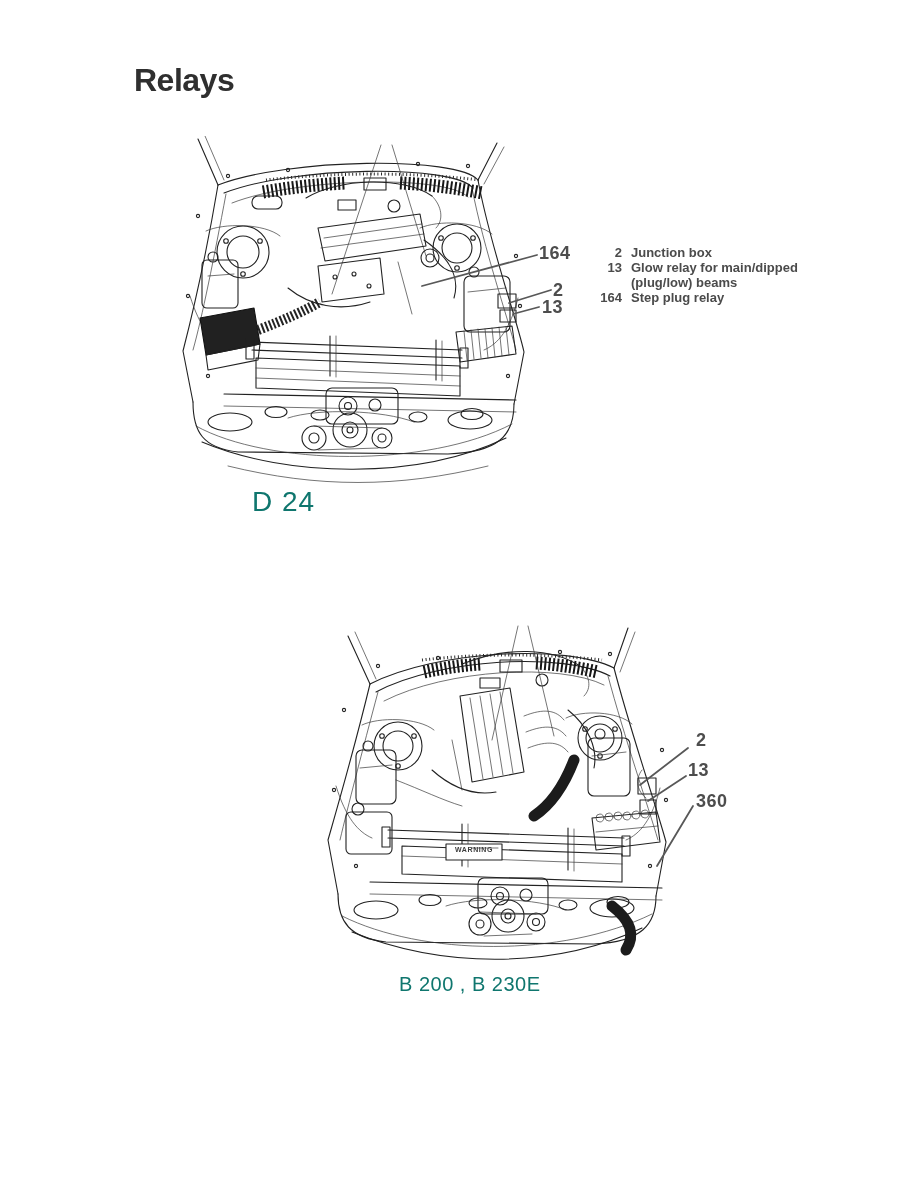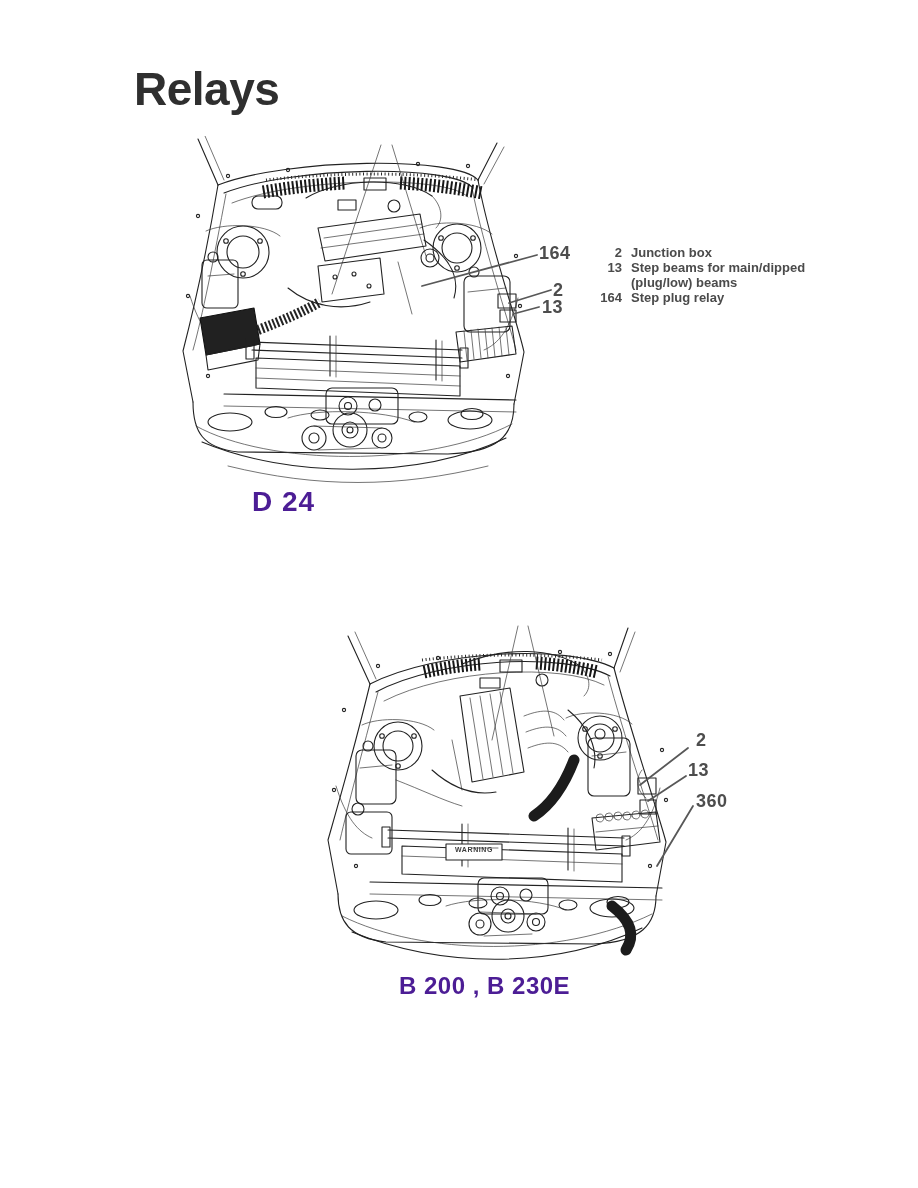--- a/index.html
+++ b/index.html
@@ -6,21 +6,21 @@
   .page{
     position:relative;
     width:918px;height:1188px;
     background:#ffffff;
     font-family:"Liberation Sans", sans-serif;
     overflow:hidden;
     margin:0 auto;
   }
   .title{
     position:absolute;left:134px;top:62px;margin:0;
-    font-size:46px;font-weight:700;color:#2f2f2f;letter-spacing:-0.5px;
+    font-size:32px;font-weight:700;color:#2f2f2f;letter-spacing:-0.5px;
   }
   .fig{position:absolute;}
   .fig1{left:168px;top:136px;width:420px;height:350px;}
   .fig2{left:312px;top:620px;width:420px;height:348px;}
   
   .fig path,.fig circle,.fig ellipse,.fig rect,.fig line{
     fill:none;stroke:#222222;stroke-width:1.1;
     stroke-linecap:round;stroke-linejoin:round;
   }
   .fig .thin{stroke-width:0.7;stroke:#3a3a3a;}
@@ -37,24 +37,24 @@
     line-height:1;
   }
   .legend{
     position:absolute;left:598px;top:246px;width:230px;
     font-size:13px;font-weight:700;color:#4b4b4b;line-height:14.9px;
   }
   .legend-row{display:flex;}
   .legend-num{width:24px;text-align:right;flex:none;}
   .legend-label{margin-left:9px;}
   .caption{
-    position:absolute;font-weight:700;color:#4c1d95;line-height:1;
+    position:absolute;font-weight:400;color:#0f766e;line-height:1;
   }
   .cap1{left:252px;top:488px;font-size:28px;letter-spacing:1px;}
-  .cap2{left:399px;top:974px;font-size:24px;letter-spacing:0.5px;}
+  .cap2{left:399px;top:974px;font-size:20px;letter-spacing:0.5px;}
   .warning-label{
     position:absolute;left:455px;top:846px;
     font-size:7px;font-weight:700;color:#3c3c3c;letter-spacing:0.6px;line-height:1;
   }
 </style>
 </head>
 <body>
 
 <div class="page">
 
@@ -227,21 +227,21 @@
   <span class="callout" style="left:553px;top:281px;">2</span>
   <span class="callout" style="left:542px;top:298px;">13</span>
 
   <div class="legend">
     <div class="legend-row">
       <span class="legend-num">2</span>
       <span class="legend-label">Junction box</span>
     </div>
     <div class="legend-row">
       <span class="legend-num">13</span>
-      <span class="legend-label">Step beams for main/dipped</span>
+      <span class="legend-label">Glow relay for main/dipped</span>
     </div>
     <div class="legend-row">
       <span class="legend-num"></span>
       <span class="legend-label">(plug/low) beams</span>
     </div>
     <div class="legend-row">
       <span class="legend-num">164</span>
       <span class="legend-label">Step plug relay</span>
     </div>
   </div>

